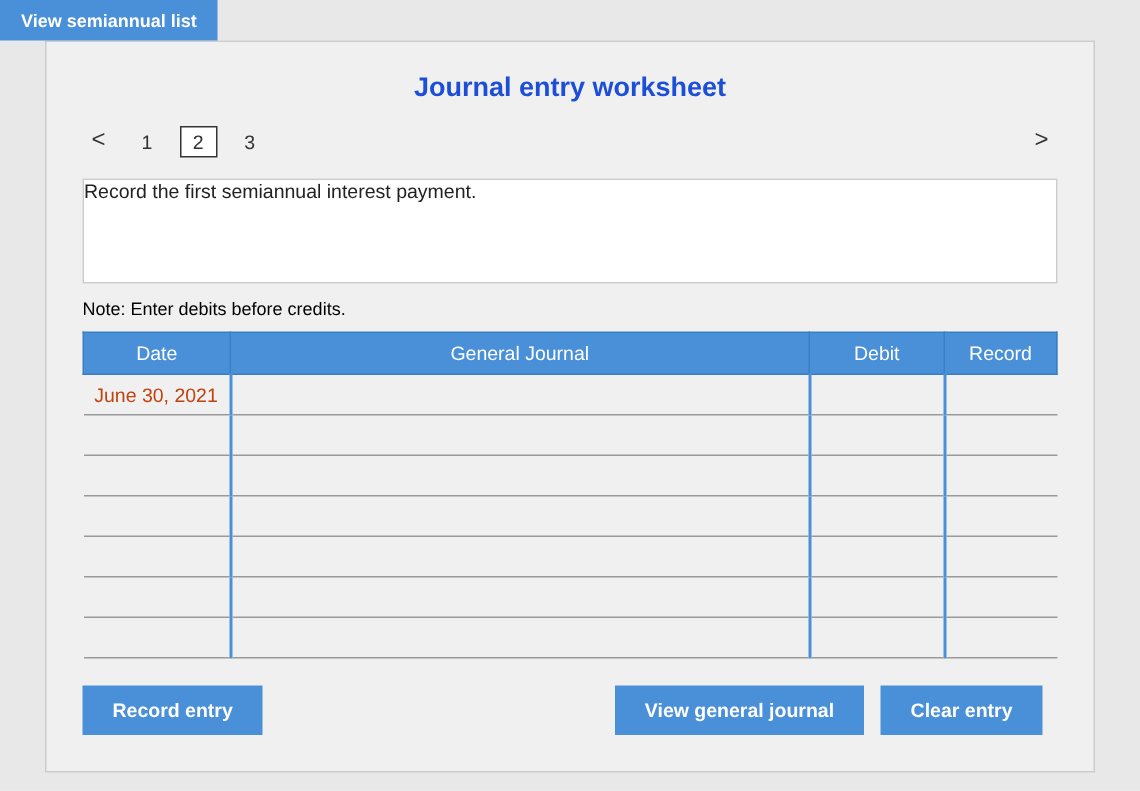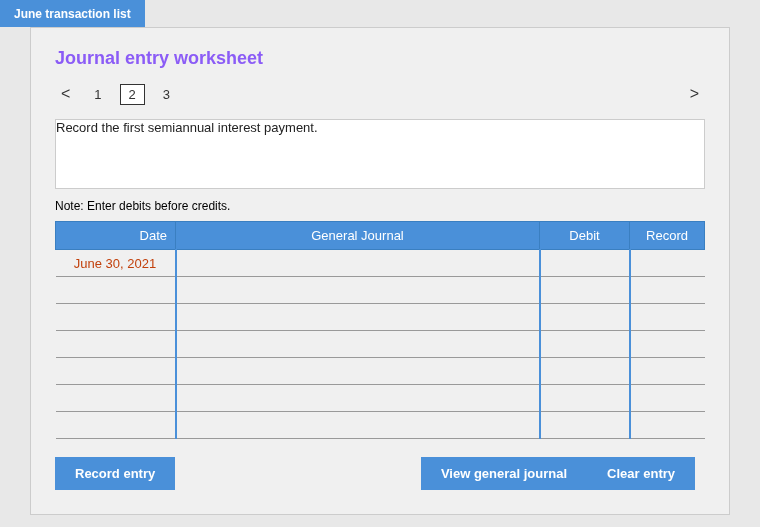--- a/index.html
+++ b/index.html
@@ -23,22 +23,23 @@
     }
     .main-container {
       background: #f0f0f0;
       margin: 0 30px;
       padding: 20px 24px 24px 24px;
       border: 1px solid #ccc;
     }
     .worksheet-title {
       font-size: 18px;
       font-weight: bold;
-      color: #8b5cf6;
+      color: #1d4ed8;
       margin-bottom: 14px;
+      text-align: center;
     }
     .pagination {
       display: flex;
       align-items: center;
       gap: 10px;
       margin-bottom: 14px;
     }
     .pagination .nav-arrow {
       font-size: 16px;
       color: #333;
@@ -76,22 +77,21 @@
     .journal-table thead tr th {
       background: #4a90d9;
       color: white;
       text-align: center;
       padding: 6px 8px;
       font-weight: normal;
       font-size: 13px;
       border: 1px solid #3a7fc1;
     }
     .journal-table thead tr th.date-col {
-      width: 120px;
-      text-align: right;
+      width: 98px;
     }
     .journal-table thead tr th.journal-col {
       width: auto;
     }
     .journal-table thead tr th.debit-col {
       width: 90px;
     }
     .journal-table thead tr th.credit-col {
       width: 75px;
     }
@@ -119,21 +119,21 @@
     .journal-table tbody tr td input {
       width: 100%;
       border: none;
       outline: none;
       background: transparent;
       font-size: 13px;
       height: 22px;
     }
     .buttons-row {
       display: flex;
-      gap: 0;
+      gap: 11px;
       align-items: center;
     }
     .btn {
       background: #4a90d9;
       color: white;
       border: none;
       padding: 9px 20px;
       font-size: 13px;
       font-weight: bold;
       cursor: pointer;
@@ -143,21 +143,21 @@
       margin-left: auto;
       margin-right: 0;
     }
   </style>
 </head>
 <body>
 
 
 
 <div class="top-bar">
-  <span class="top-bar-btn">June transaction list</span>
+  <span class="top-bar-btn">View semiannual list</span>
 </div>
 
 <div class="main-container">
 
   <div class="worksheet-title">Journal entry worksheet</div>
 
   <div class="pagination">
     <span class="nav-arrow">&lt;</span>
     <span class="page-num">1</span>
     <span class="page-num active">2</span>

